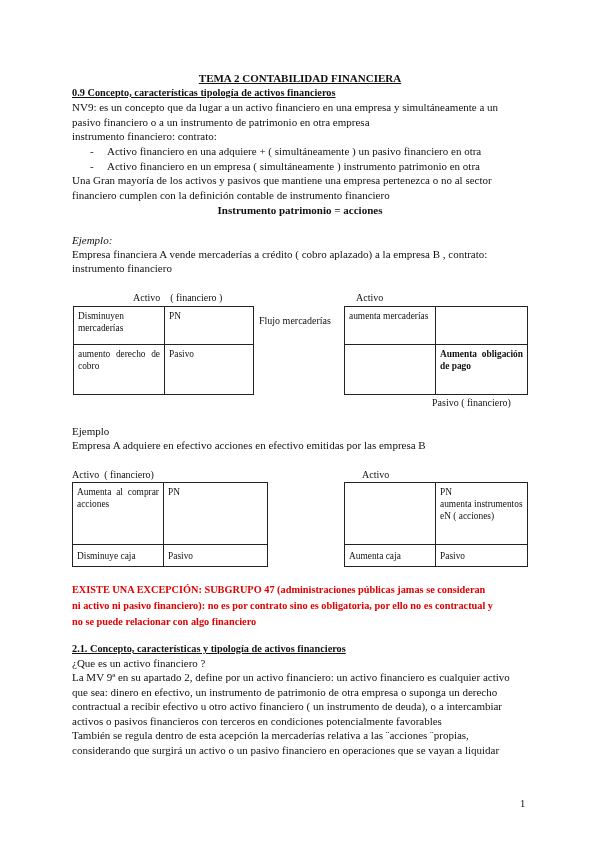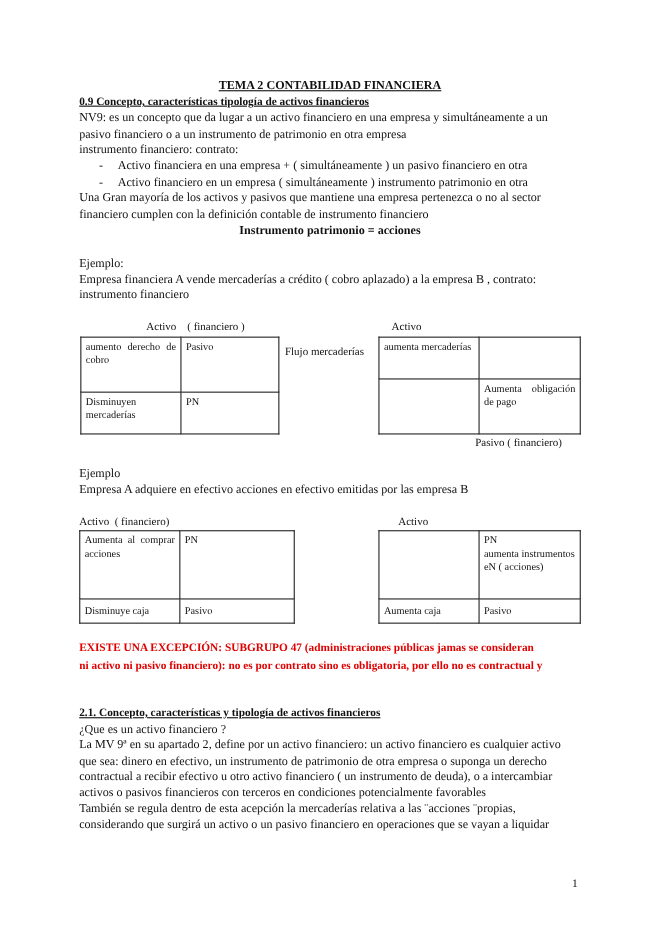--- a/index.html
+++ b/index.html
@@ -30,71 +30,71 @@
 
   <div class="abs t title">TEMA 2 CONTABILIDAD FINANCIERA</div>
 
   <div class="abs t h2" style="left:72px; top:86px;">0.9 Concepto, características tipología de activos financieros</div>
 
   <div class="abs t just" style="left:72px; top:101px; width:456px;">NV9: es un concepto que da lugar a un activo financiero en una empresa y simultáneamente a un</div>
   <div class="abs t" style="left:72px; top:116px;">pasivo financiero o a un instrumento de patrimonio en otra empresa</div>
   <div class="abs t" style="left:72px; top:130px;">instrumento financiero: contrato:</div>
 
   <div class="abs t bullet" style="top:145px;">
-    <span class="dash">-</span><span>Activo financiera en una empresa + ( simultáneamente ) un pasivo financiero en otra</span>
+    <span class="dash">-</span><span>Activo financiero en una adquiere + ( simultáneamente ) un pasivo financiero en otra</span>
   </div>
   <div class="abs t bullet" style="top:160px;">
     <span class="dash">-</span><span>Activo financiero en un empresa  ( simultáneamente ) instrumento patrimonio en otra</span>
   </div>
 
   <div class="abs t" style="left:72px; top:189px;">financiero cumplen con la definición contable de instrumento financiero</div>
   <div class="abs t just" style="left:72px; top:174px; width:456px;">Una Gran mayoría de los activos y pasivos que mantiene una empresa pertenezca o no al sector</div>
   <div class="abs t center" style="top:204px;">Instrumento patrimonio = acciones</div>
 
-  <div class="abs t" style="left:72px; top:234px;">Ejemplo:</div>
+  <div class="abs t" style="left:72px; top:234px;font-style:italic;">Ejemplo:</div>
   <div class="abs t just" style="left:72px; top:248px; width:456px;">Empresa financiera A vende mercaderías a crédito ( cobro aplazado) a la empresa B , contrato:</div>
   <div class="abs t" style="left:72px; top:262px;">instrumento financiero</div>
 
   <div class="abs t label" style="left:97px; top:291px; white-space:pre;margin-left:36px;">Activo    ( financiero )</div>
   <div class="abs t label" style="left:356px; top:291px;">Activo</div>
 
   <table class="box" style="left:73px; top:306px; width:181px;">
     <tbody>
-        <tr style="height:50px;">
+        <tr style="height:38px;">
+      <td style="width:82px;">
+            <div class="justc">Disminuyen mercaderías</div>
+          </td>
+      <td>
+            <div>PN</div>
+          </td>
+    </tr>
+    <tr style="height:50px;">
       <td>
             <div class="justc">aumento derecho de cobro</div>
           </td>
       <td>
             <div>Pasivo</div>
-          </td>
-    </tr>
-    <tr style="height:38px;">
-      <td style="width:82px;">
-            <div class="justc">Disminuyen mercaderías</div>
-          </td>
-      <td>
-            <div>PN</div>
           </td>
     </tr>
   </tbody>
     </table>
 
   <div class="abs t label" style="left:259px; top:314px;">Flujo mercaderías</div>
 
   <table class="box" style="left:344px; top:306px; width:184px;">
     <tbody>
         <tr style="height:38px;">
       <td style="width:82px;">
             <div>aumenta mercaderías</div>
           </td>
       <td>
             <div></div>
           </td>
     </tr>
-    <tr style="height:50px;">
+    <tr style="height:50px;font-weight:bold;">
       <td>
             <div></div>
           </td>
       <td>
             <div class="justc">Aumenta obligación de pago</div>
           </td>
     </tr>
   </tbody>
     </table>
 
@@ -144,20 +144,21 @@
           </td>
       <td style="vertical-align:middle;">
             <div>Pasivo</div>
           </td>
     </tr>
   </tbody>
     </table>
 
   <div class="abs red just" style="left:72px; top:582px; width:456px;">EXISTE UNA EXCEPCIÓN: SUBGRUPO 47 (administraciones públicas jamas se consideran</div>
   <div class="abs red just" style="left:72px; top:598px; width:456px;">ni activo ni pasivo financiero): no es por contrato sino es obligatoria, por ello no es contractual y</div>
+  <div class="abs red" style="left:72px; top:614px;">no se puede relacionar con algo financiero</div>
 
   <div class="abs t h2" style="left:72px; top:642px;">2.1. Concepto, características y tipología de activos financieros</div>
   <div class="abs t" style="left:72px; top:657px;">¿Que es un activo financiero ?</div>
   <div class="abs t just" style="left:72px; top:671px; width:456px;">La MV 9ª en su apartado 2, define por un activo financiero: un activo financiero es cualquier activo</div>
   <div class="abs t just" style="left:72px; top:686px; width:456px;">que sea: dinero en efectivo, un instrumento de patrimonio de otra empresa o suponga un derecho</div>
   <div class="abs t just" style="left:72px; top:700px; width:456px;">contractual a recibir efectivo u otro activo financiero ( un instrumento de deuda), o a intercambiar</div>
   <div class="abs t" style="left:72px; top:715px;">activos o pasivos financieros con terceros en condiciones potencialmente favorables</div>
   <div class="abs t just" style="left:72px; top:729px; width:456px;">También se regula dentro de esta acepción la mercaderías relativa a las ¨acciones ¨propias,</div>
   <div class="abs t just" style="left:72px; top:744px; width:456px;">considerando que surgirá un activo o un pasivo financiero en operaciones que se vayan a liquidar</div>
 

